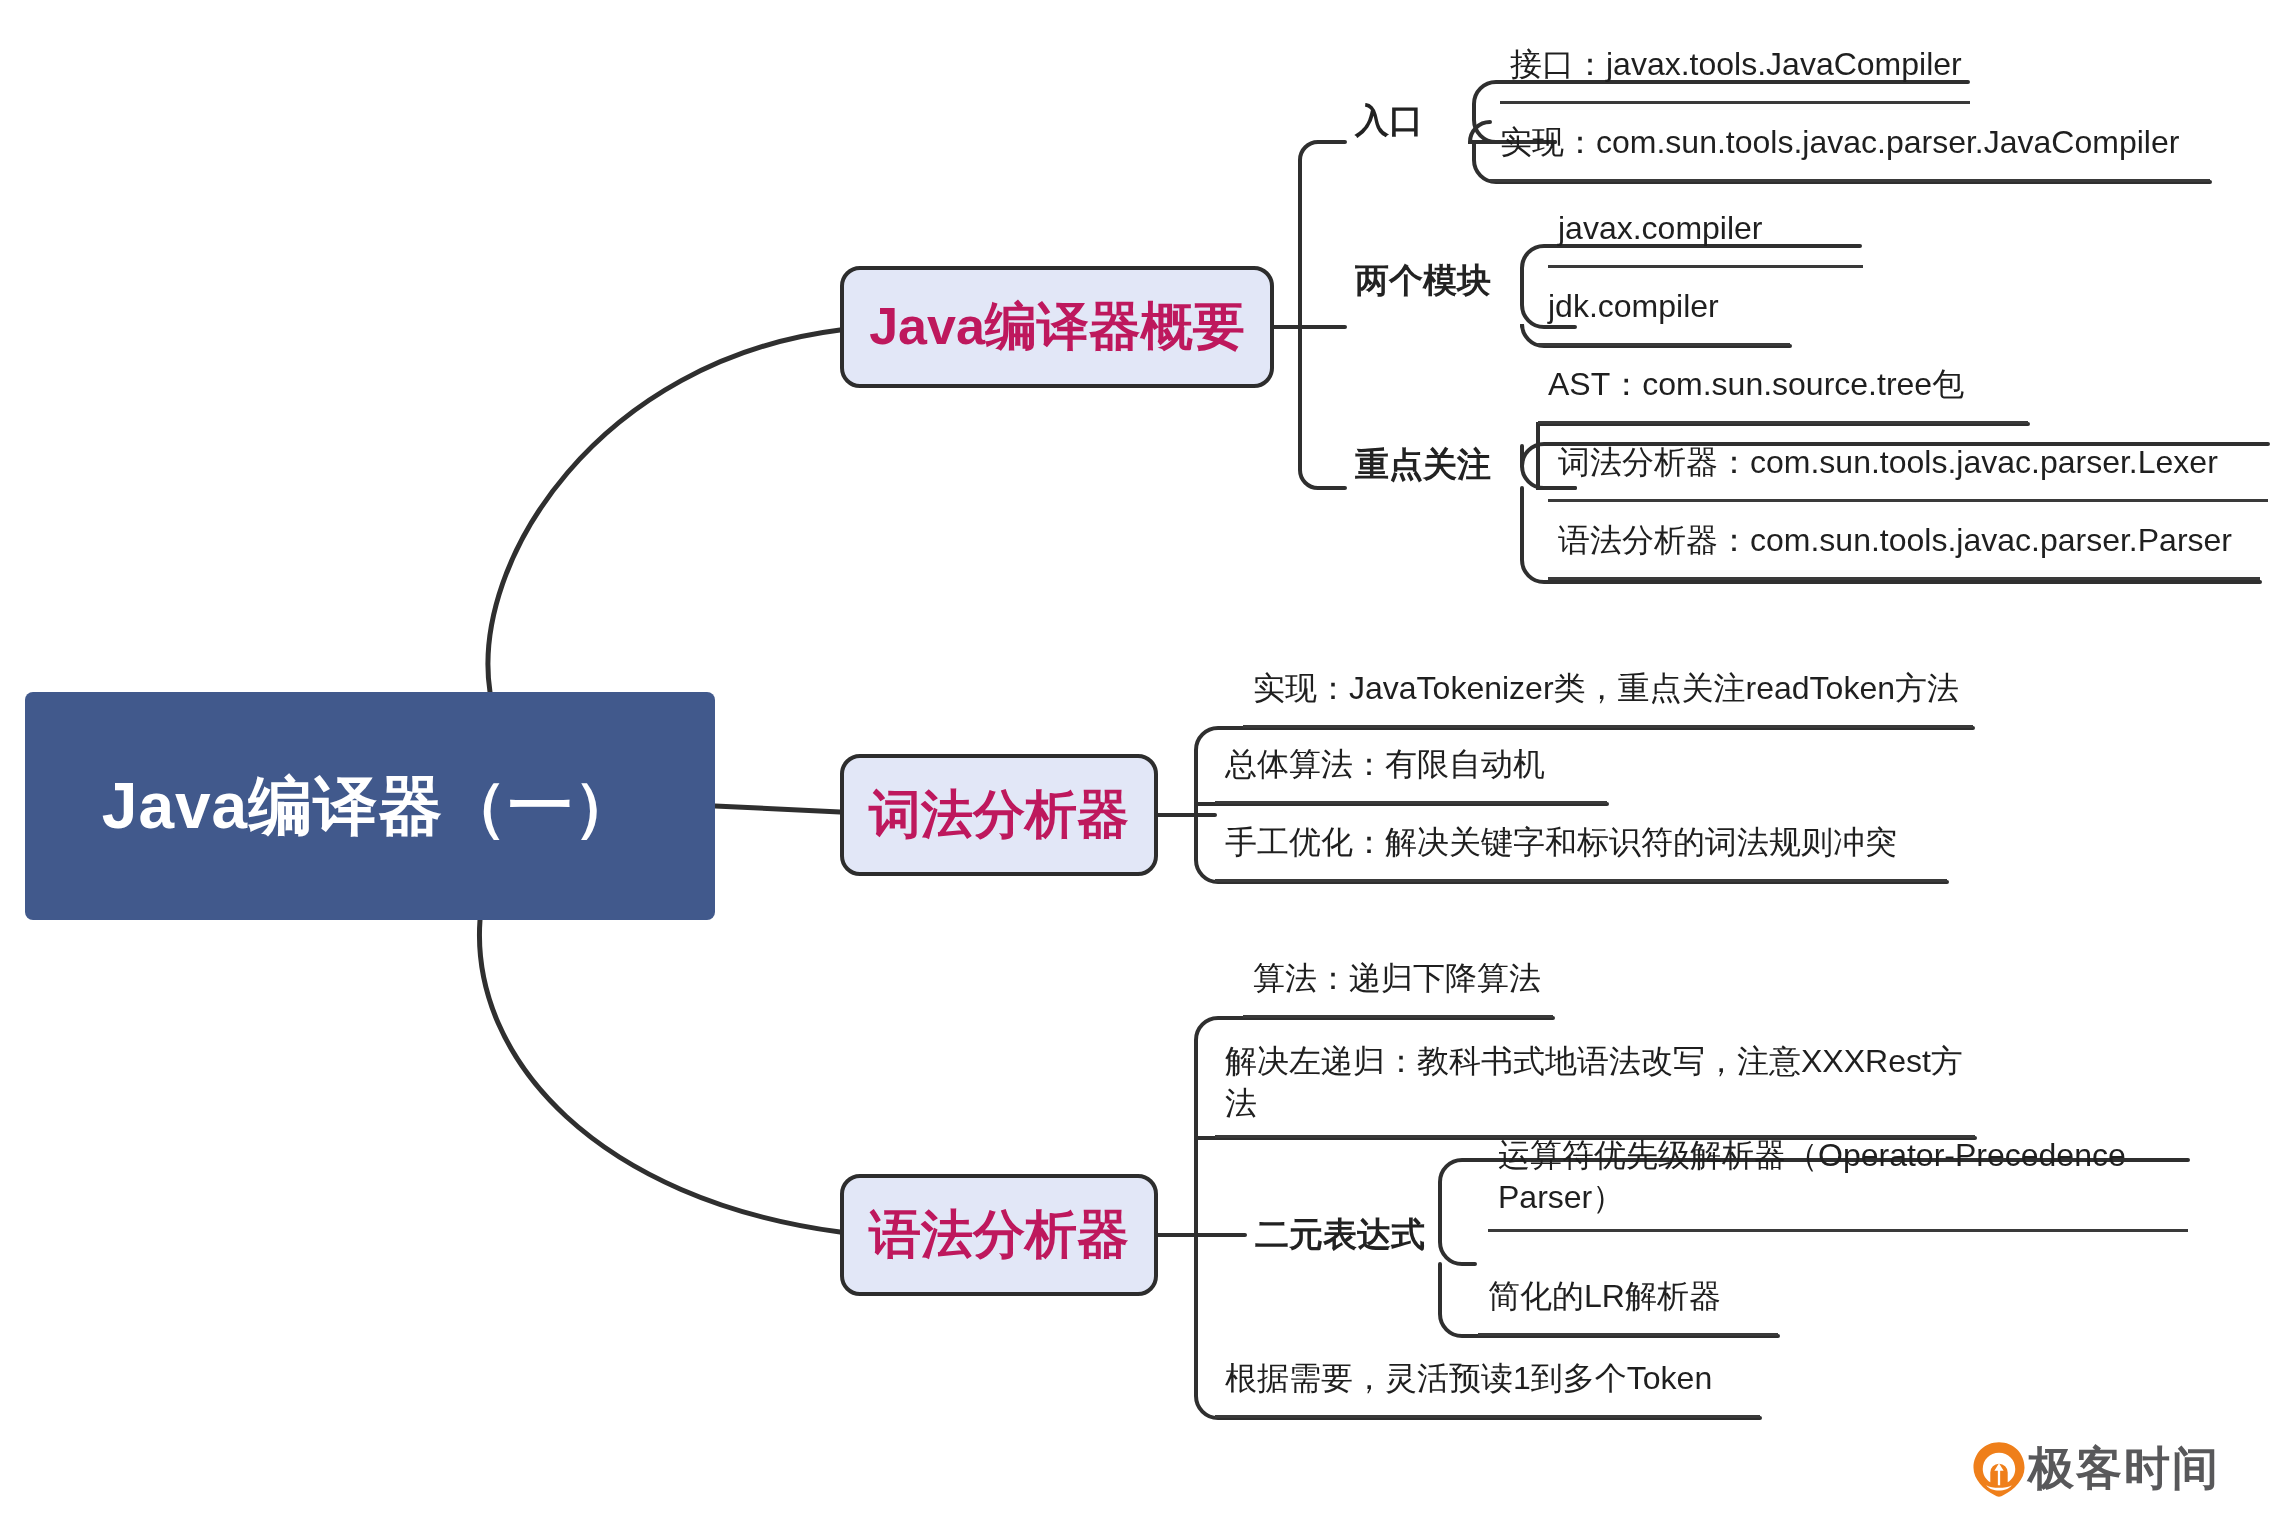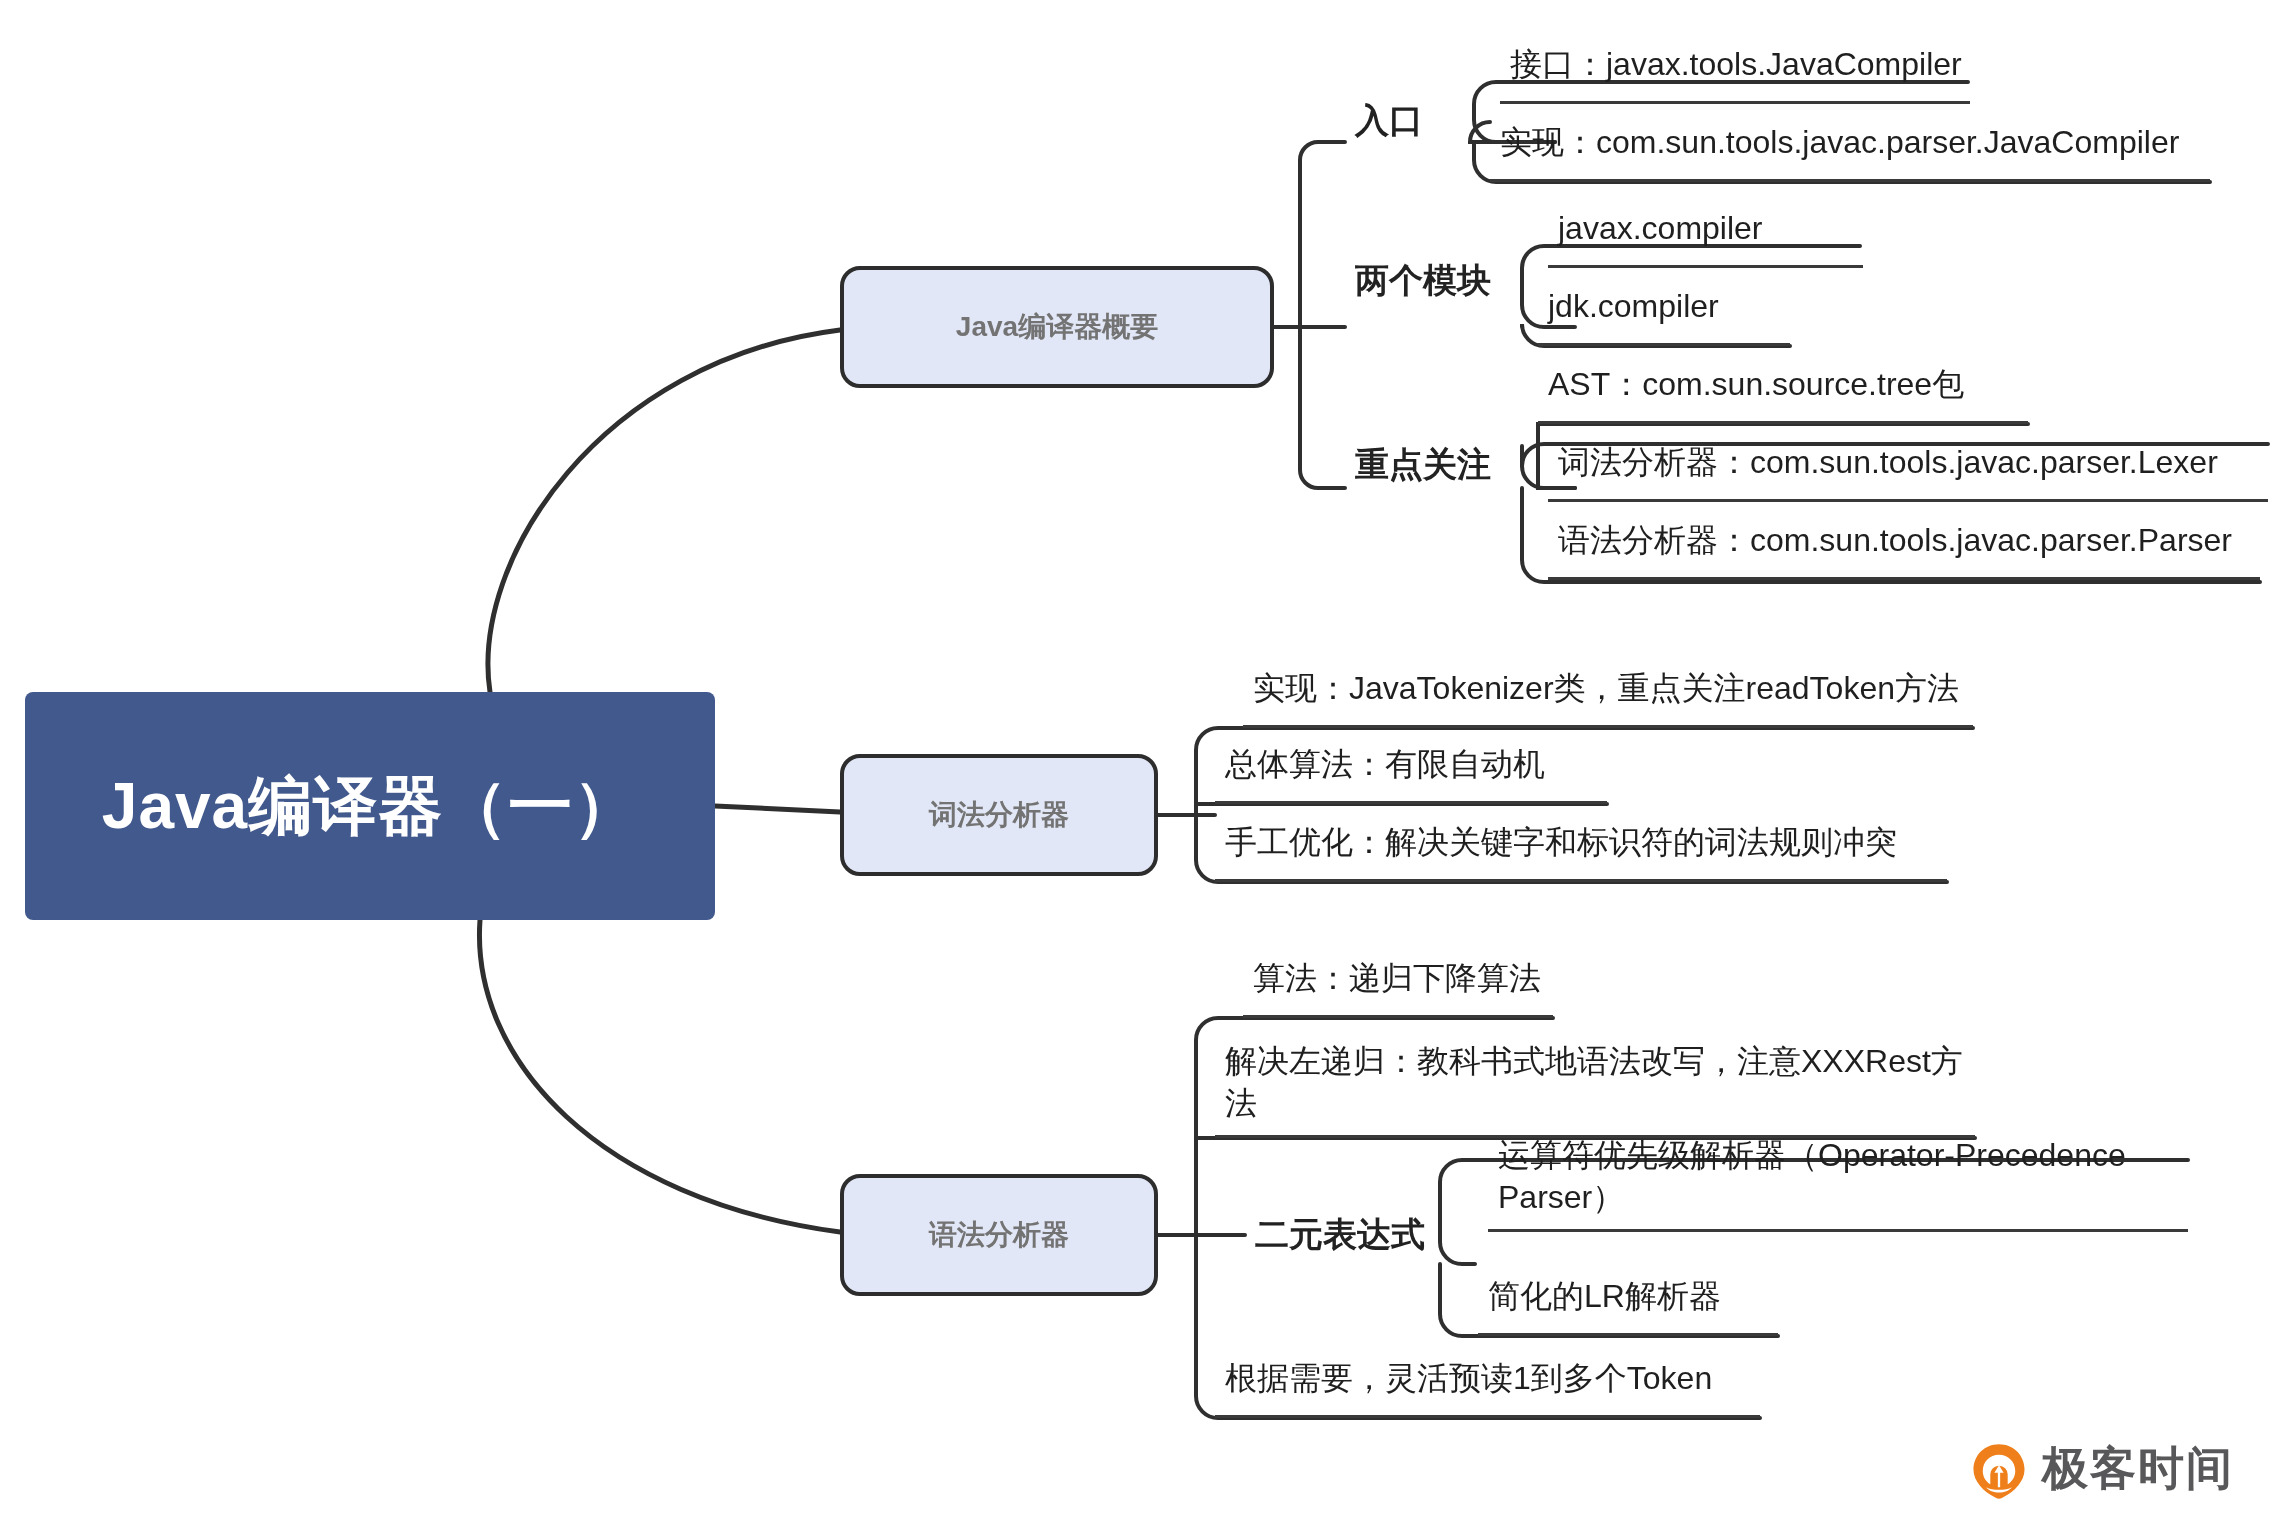--- a/index.html
+++ b/index.html
@@ -49,22 +49,22 @@
     white-space: nowrap;
   }
   
   .l1-node {
     background: #e2e7f7;
     border: 4px solid #2d2d2d;
     border-radius: 20px;
     z-index: 5;
   }
   .l1-node .label {
-    color: #737373;
-    font-size: 28px;
+    color: #be185d;
+    font-size: 52px;
     font-weight: 700;
     white-space: nowrap;
   }
   #n-gaiyao   { left: 840px; top: 266px;  width: 434px; height: 122px; }
   #n-cifa     { left: 840px; top: 754px;  width: 318px; height: 122px; }
   #n-yufa     { left: 840px; top: 1174px; width: 318px; height: 122px; }
 
   
   .l2-node {
     position: absolute;
@@ -124,22 +124,21 @@
   #lf-yunsuan { left: 1488px; top: 1132px; width: 700px; height: 100px; }
   #lf-lr      { left: 1478px; top: 1280px; width: 300px; height: 56px; }
   #lf-genju   { left: 1215px; top: 1362px; width: 545px; height: 56px; }
 
   
   #logo {
     position: absolute;
     left: 1970px;
     top: 1438px;
     display: flex;
-    align-items: flex-end;
-    gap: 14px;
+    align-items: center;
     z-index: 6;
   }
   #logo .mark {
     width: 58px;
     height: 58px;
     flex: 0 0 58px;
   }
   #logo .wordmark {
     font-size: 46px;
     font-weight: 700;

